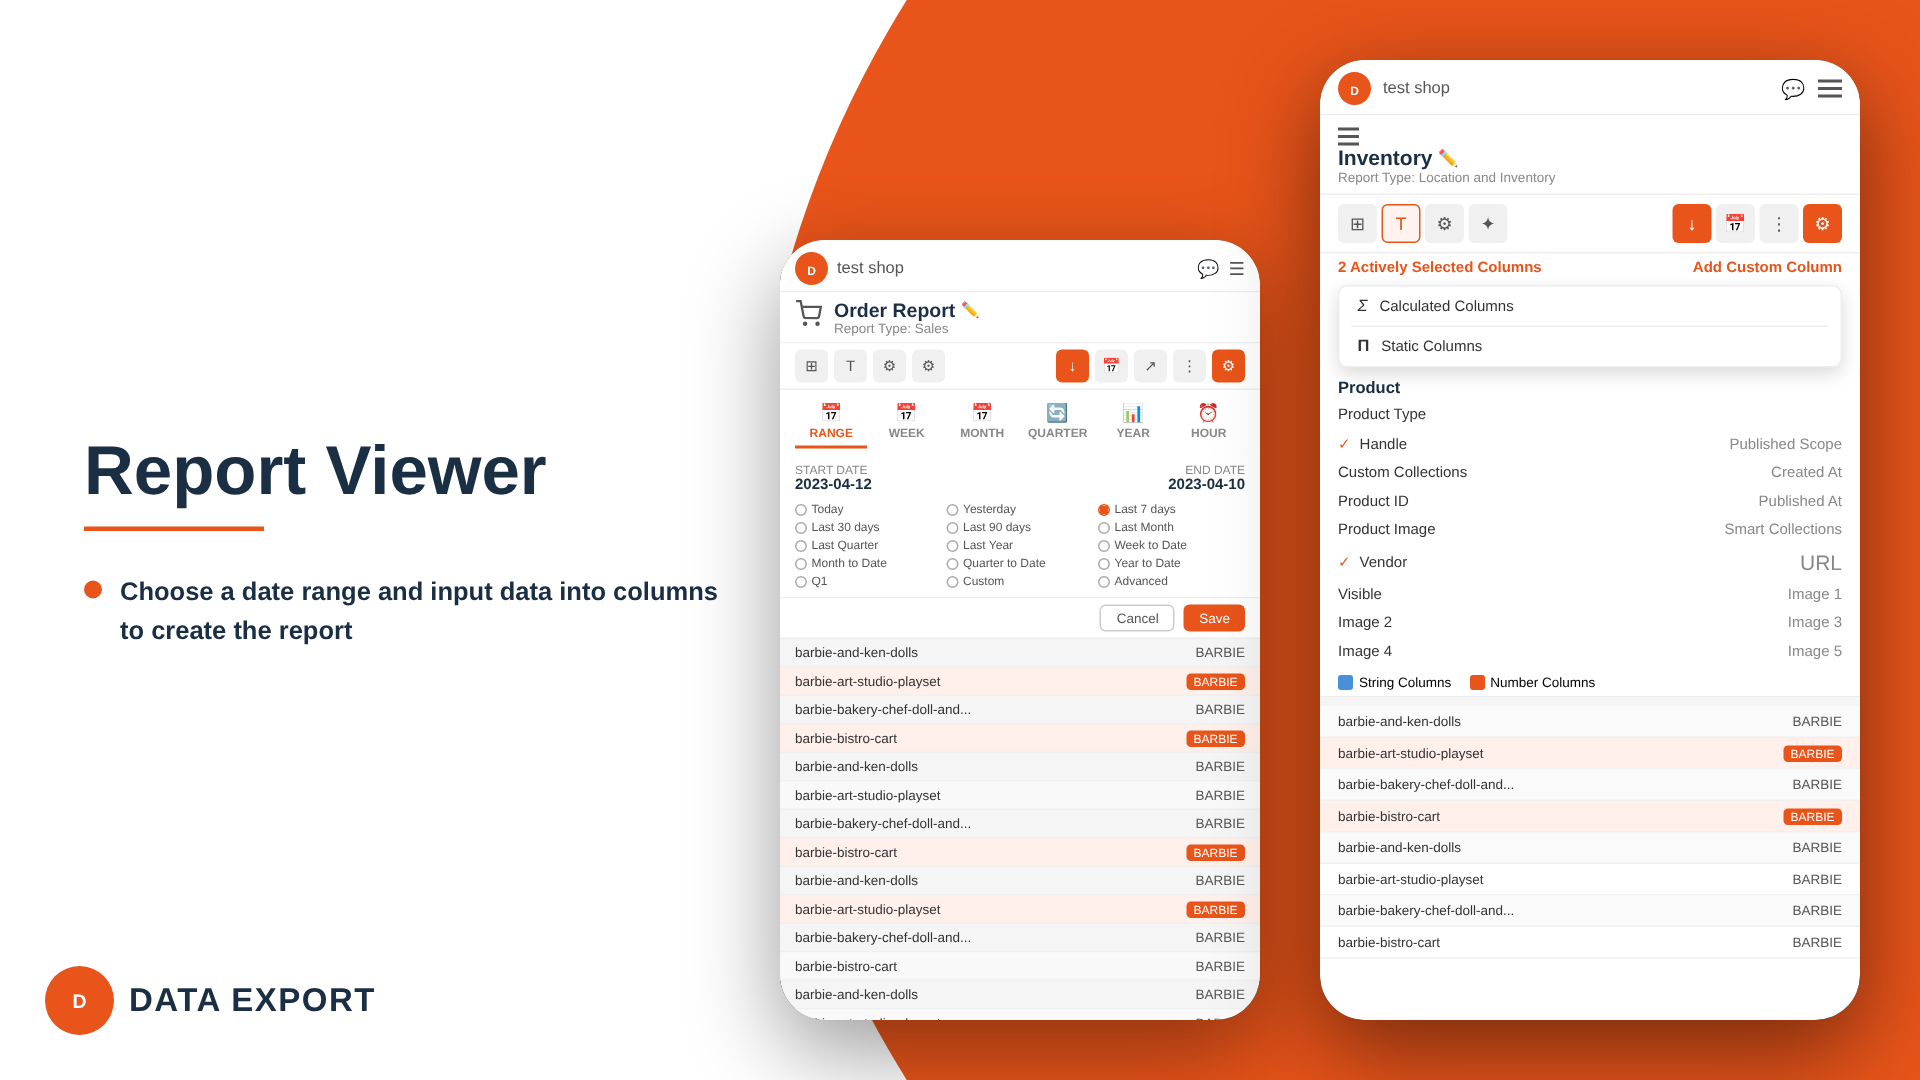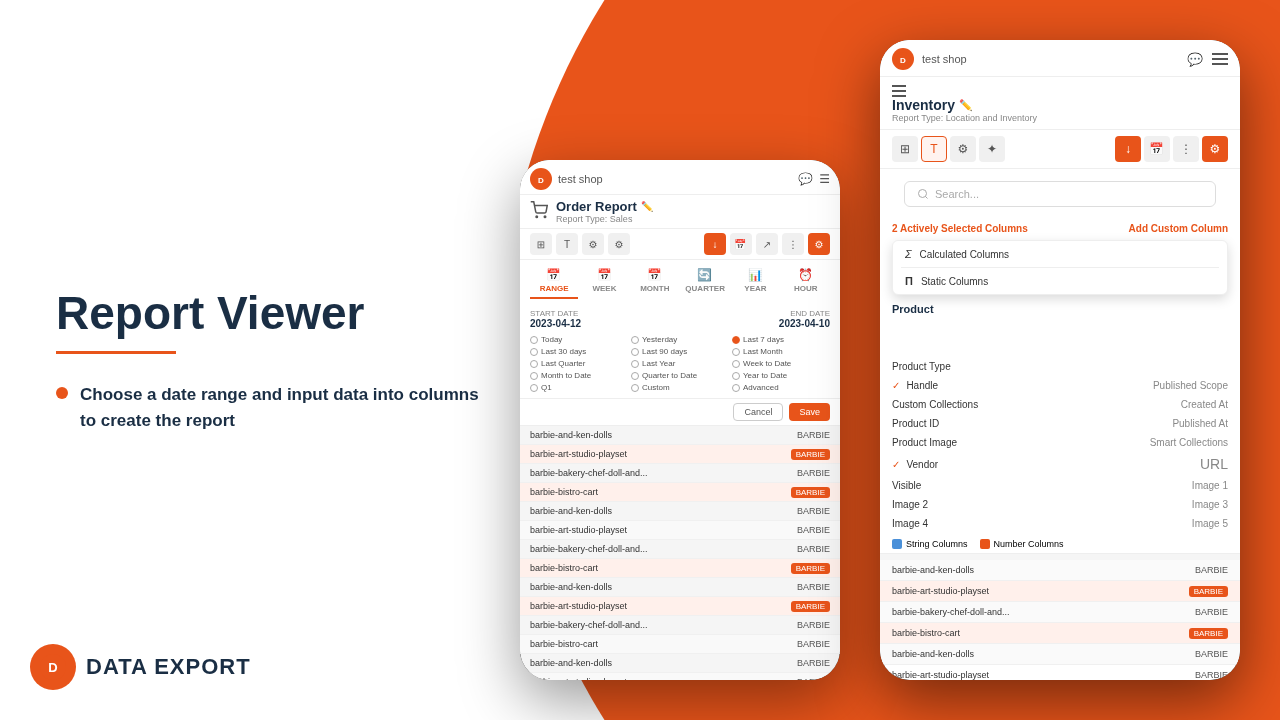--- a/index.html
+++ b/index.html
@@ -887,29 +887,20 @@
       </div>
       <div style="flex:1;"></div>
       <div style="display:flex;gap:3px;align-items:center;">
         <div class="rtb-btn rtb-btn-orange">↓</div>
         <div class="rtb-btn rtb-btn-gray">📅</div>
         <div class="rtb-btn rtb-btn-gray">⋮</div>
         <div class="rtb-btn rtb-btn-orange">⚙</div>
       </div>
     </div>
 
-    <div style="padding:6px 12px;">
-      <div class="right-search">
-        <svg width="12" height="12" viewBox="0 0 24 24" fill="none" stroke="#aaa" stroke-width="2">
-            <circle cx="11" cy="11" r="8"></circle>
-            <path d="m21 21-4.35-4.35"></path>
-          </svg>
-        <span style="color:#aaa;font-size:11px;">Search...</span>
-      </div>
-    </div>
 
     <div class="columns-header">
       <span class="selected-cols">2 Actively Selected Columns</span>
       <span class="add-col">Add Custom Column</span>
     </div>
 
     <div style="position:relative;">
       <div style="
         background: white;
         border: 1px solid #eee;
@@ -926,21 +917,21 @@
         <div style="height:1px;background:#eee;margin:0 8px;"></div>
         <div class="dropdown-item">
           <span style="font-size:11px;font-weight:bold;">П</span>
           <span>Static Columns</span>
         </div>
       </div>
     </div>
 
     <div class="column-section-header">Product</div>
 
-    <div style="overflow:hidden;flex:0 0 auto;margin-top:40px;">
+    <div style="overflow:hidden;flex:0 0 auto;">
       <div class="column-item-row">
         <span>Product Type</span>
         <span style="font-size:10px;color:#888;"></span>
       </div>
       <div class="column-item-row">
         <div class="column-item-left">
           <span class="check-icon">✓</span>
           <span>Handle</span>
         </div>
         <span style="font-size:10px;color:#888;">Published Scope</span>

